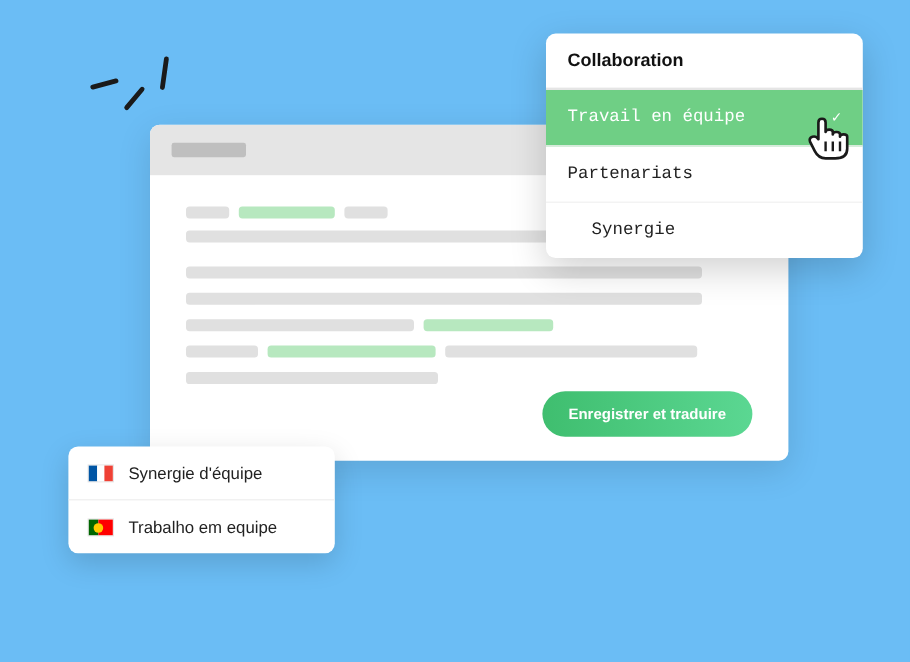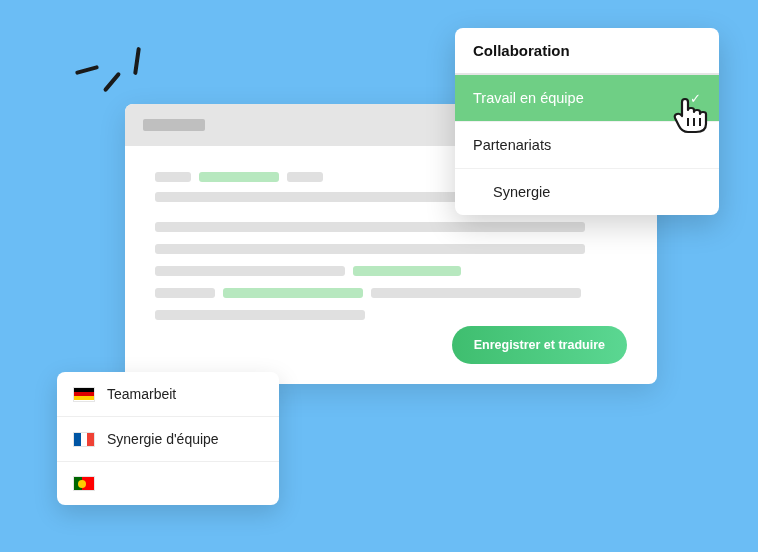--- a/index.html
+++ b/index.html
@@ -120,20 +120,21 @@
       color: #111;
       border-bottom: 2px solid #E5E5E5;
     }
     .dropdown-item {
       padding: 15px 18px;
       font-size: 14.5px;
       color: #222;
       border-bottom: 1px solid #F0F0F0;
       cursor: pointer;
       position: relative;
+      font-family: Liberation Mono, monospace;
     }
     .dropdown-item:last-child { border-bottom: none; margin-left: 20px; }
     .dropdown-item.selected {
       background: #6FCF85;
       color: #fff;
     }
     .check {
       position: absolute;
       right: 18px;
       top: 50%;
@@ -188,42 +189,35 @@
     </div>
     <div class="text-row row6">
         <div class="bar a"></div>
       </div>
   </div>
   <button class="save-btn">Enregistrer et traduire</button>
 </div>
 
 <div class="translations-popup">
   <div class="trans-row">
-    <div class="flag">
-      <div class="stripe" style="background:#000"></div>
-      <div class="stripe" style="background:#DD0000"></div>
-      <div class="stripe" style="background:#FFCE00"></div>
-    </div>
-    <span>Teamarbeit</span>
-  </div>
-  <div class="trans-row">
     <div class="flag" style="flex-direction:row">
       <div class="stripe" style="background:#0055A4"></div>
       <div class="stripe" style="background:#fff"></div>
       <div class="stripe" style="background:#EF4135"></div>
     </div>
     <span>Synergie d'équipe</span>
   </div>
   <div class="trans-row">
     <div class="flag" style="flex-direction:row">
       <div class="stripe" style="background:#006600;flex:0.4"></div>
       <div class="stripe" style="background:#FF0000;flex:0.6;position:relative">
         <div style="position:absolute;left:-4px;top:3px;width:8px;height:8px;background:#FFCC00;border-radius:50%"></div>
       </div>
     </div>
+    <span>Trabalho em equipe</span>
   </div>
 </div>
 
 <div class="dropdown">
   <div class="dropdown-header">Collaboration</div>
   <div class="dropdown-item selected">
     <span>Travail en équipe</span>
     <span class="check">✓</span>
   </div>
   <div class="dropdown-item">

